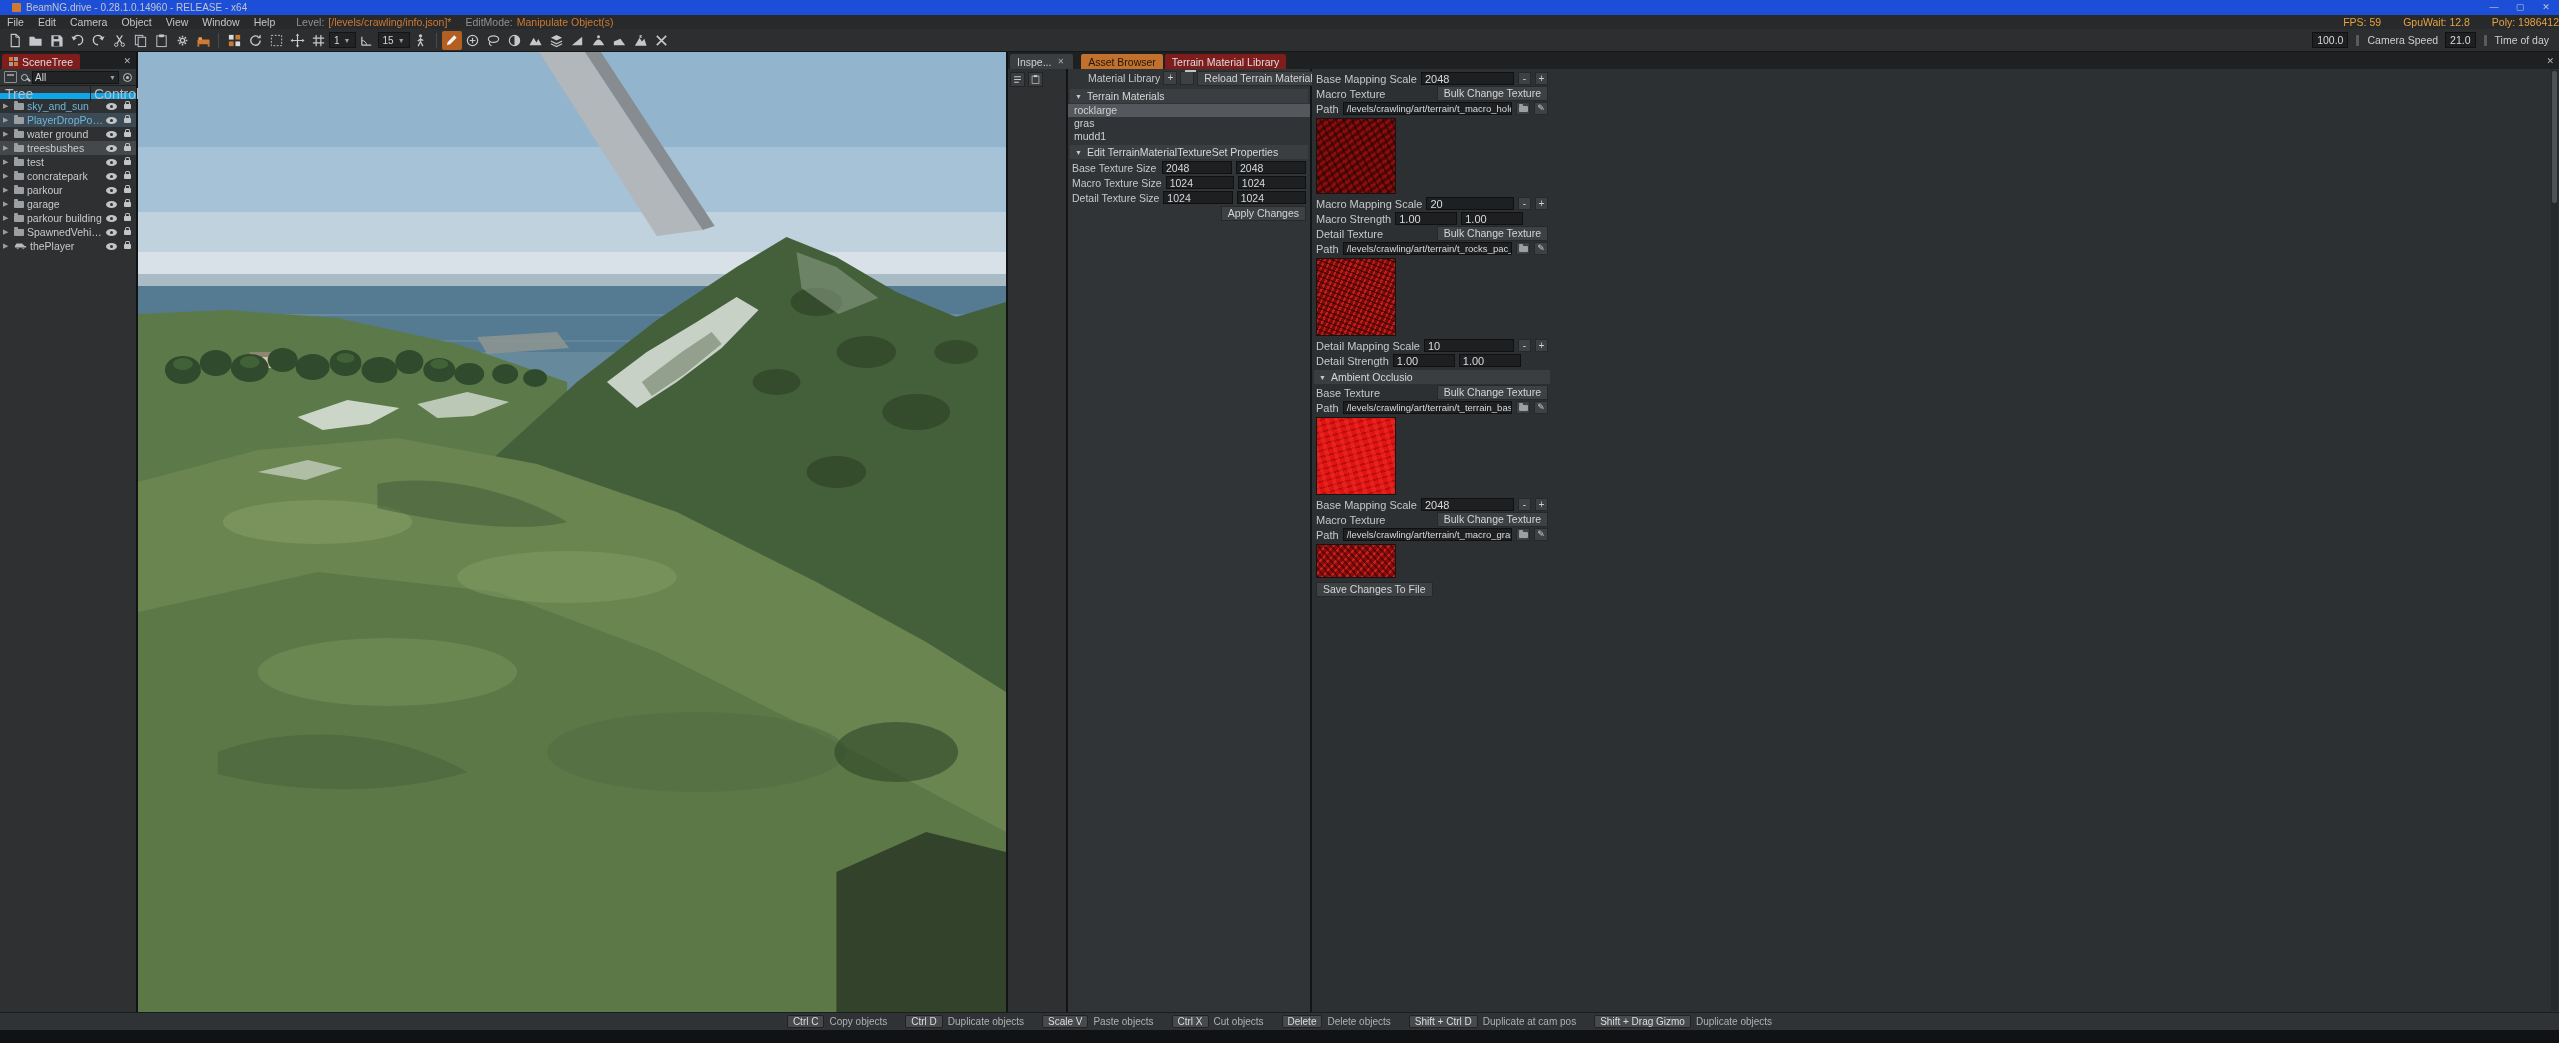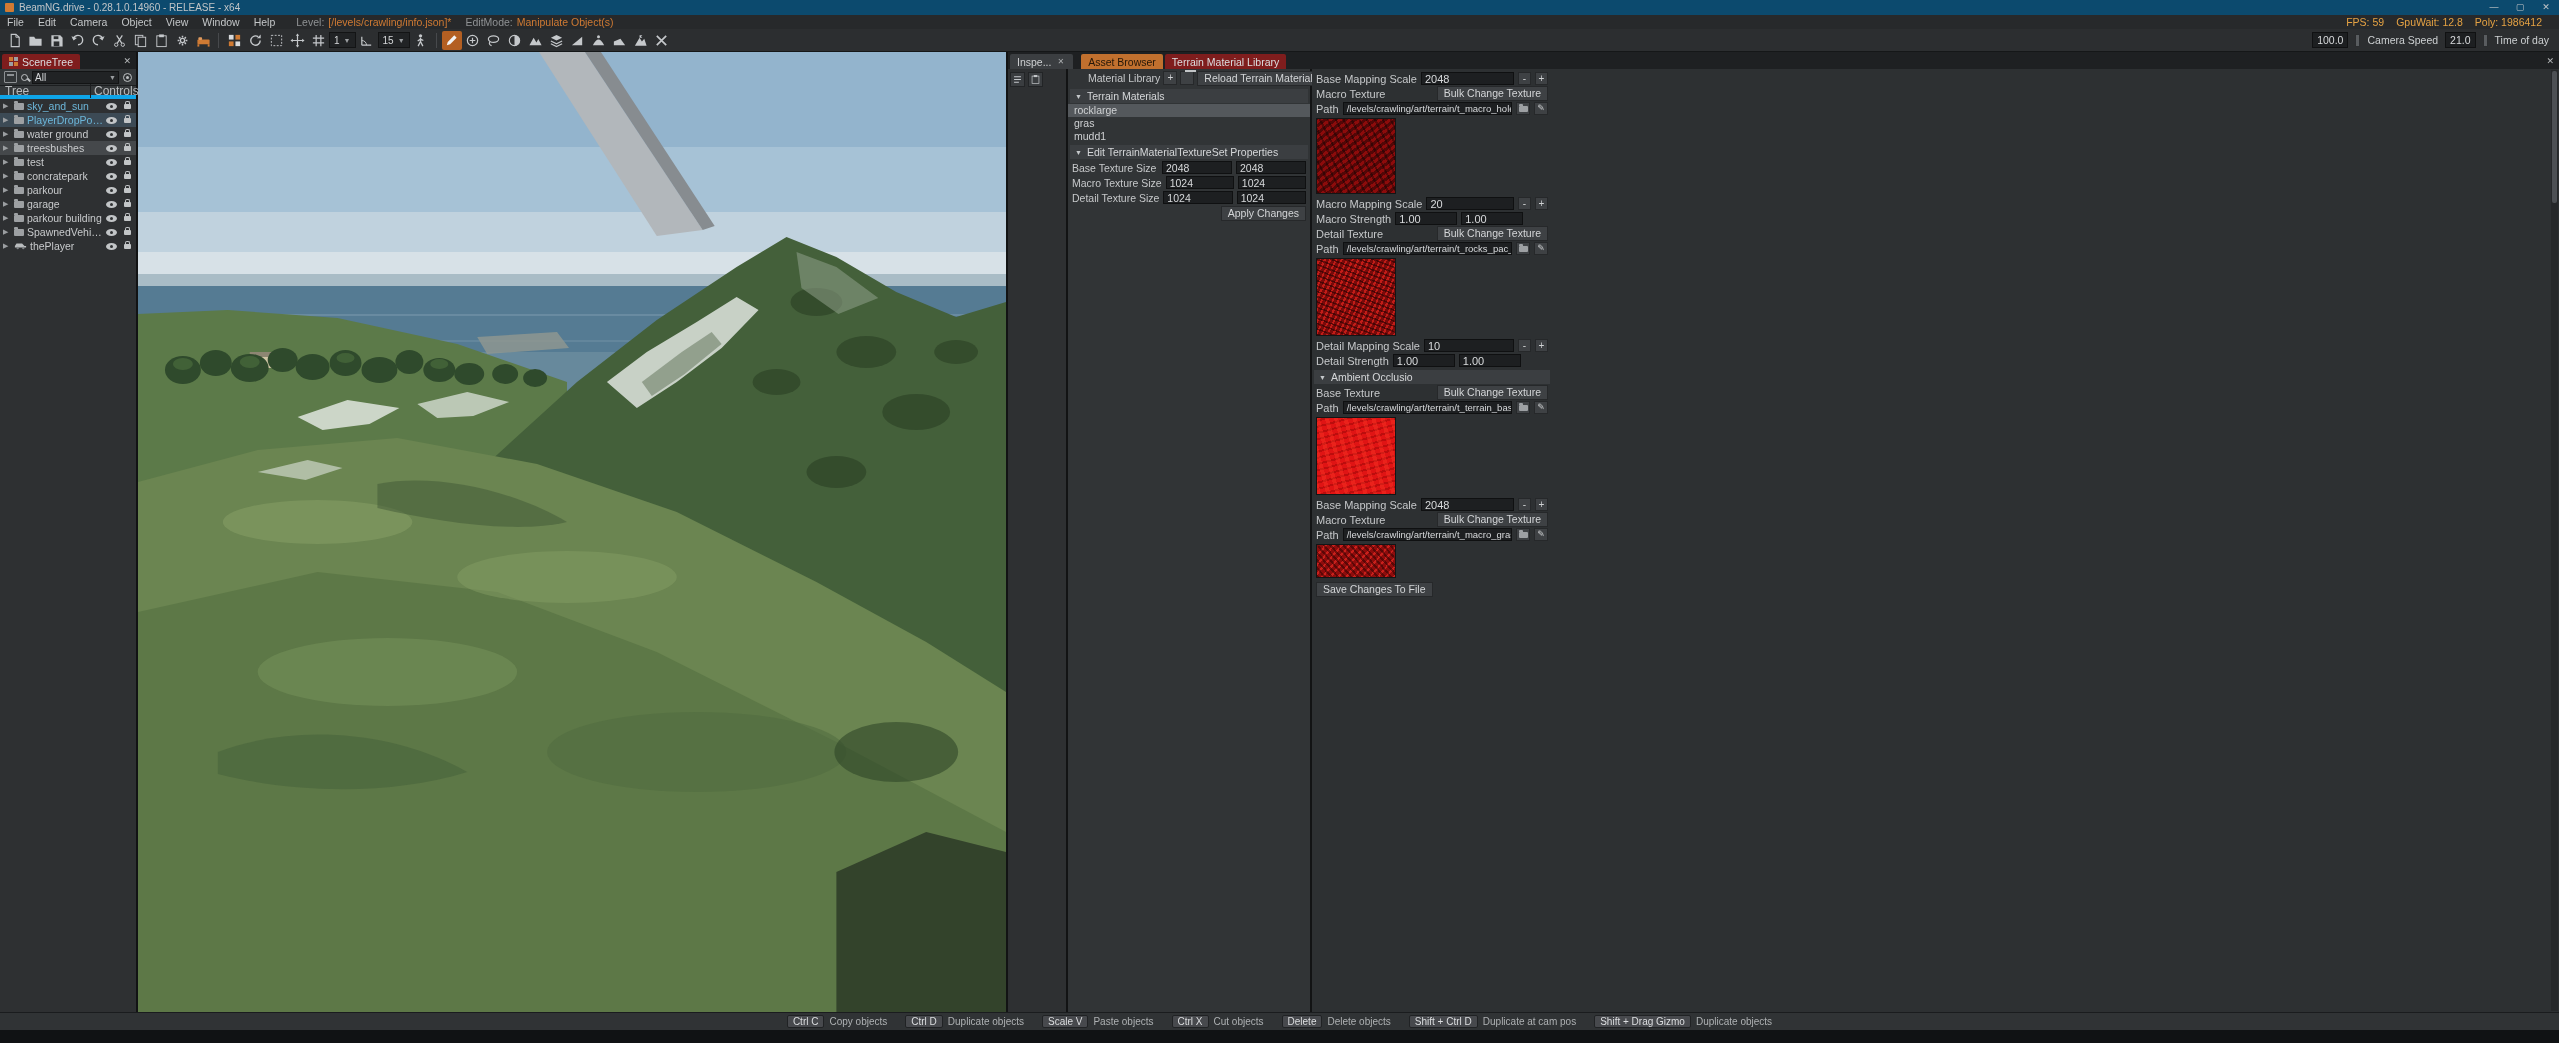--- a/index.html
+++ b/index.html
@@ -1,31 +1,31 @@
 <!DOCTYPE html>
 <html><head>
 <meta charset="utf-8">
 <style>
   *{box-sizing:border-box;margin:0;padding:0}
   html,body{width:2559px;height:1043px;overflow:hidden;background:#1b1d1f}
   body{font-family:"Liberation Sans","DejaVu Sans",sans-serif;font-size:11px;color:#c8cbcd}
   .app{position:relative;width:2559px;height:1043px;background:#222426}
 
   
-  .titlebar{height:15px;background:#0c4a6e;display:flex;align-items:center;padding-left:5px;font-size:10px;color:#c2c5c7}
+  .titlebar{height:15px;background:#1d4ed8;display:flex;align-items:center;padding-left:12px;font-size:10px;color:#c2c5c7}
   .app-icon{width:9px;height:9px;background:#cf7a33;margin-right:5px;border-radius:1px}
   .win-controls{margin-left:auto;display:flex}
   .win-btn{width:26px;height:15px;text-align:center;line-height:14px;font-size:9px;color:#c2c5c7}
 
   
   .menubar{height:14px;background:#27292b;display:flex;align-items:center;font-size:10.5px}
   .menu-item{padding:0 7px;color:#c3c6c8}
   .menu-dim{color:#8f9294;padding:0 4px 0 14px}
   .menu-orange{color:#cf7a33}
-  .menu-stats{margin-left:auto;display:flex;gap:12px;padding-right:17px;color:#e5a243}
+  .menu-stats{margin-left:auto;display:flex;gap:22px;padding-right:0;color:#e5a243}
 
   
   .toolbar{height:23px;background:#2c2e30;border-bottom:1px solid #151718;display:flex;align-items:center;padding:0 4px;gap:1px}
   .tb-btn{width:20px;height:19px;display:flex;align-items:center;justify-content:center;border-radius:2px;flex:none}
   .tb-btn svg{width:15px;height:15px;display:block}
   .tb-btn.active{background:#b35f22}
   .tb-sep{width:1px;height:15px;background:#47494c;margin:0 4px;flex:none}
   .tb-select{display:flex;align-items:center;background:#212325;border:1px solid #131415;height:16px;padding:0 4px;gap:4px;font-size:10px;color:#d5d7d9;flex:none}
   .tb-select .dd{font-size:7px;color:#9a9da0}
   .tb-right{margin-left:auto;display:flex;align-items:center;gap:7px;padding-right:6px}
@@ -50,21 +50,21 @@
   .mini-grid i:nth-child(3){background:#9da0a3}
   .st-search{height:17px;display:flex;align-items:center;gap:4px;padding:0 4px;background:#323537;border-bottom:1px solid #1c1e20}
   .sbox{width:13px;height:12px;border:1px solid #8d9093;border-radius:1px;position:relative}
   .sbox::after{content:"";position:absolute;left:2px;top:2px;width:7px;height:2px;background:#8d9093}
   .mag{width:7px;height:7px;border:1.5px solid #bfc2c4;border-radius:50%;position:relative;flex:none}
   .mag::after{content:"";position:absolute;width:4px;height:1.5px;background:#bfc2c4;right:-4px;bottom:-1px;transform:rotate(45deg)}
   .st-filter{flex:1;display:flex;align-items:center;justify-content:space-between;background:#212325;border:1px solid #131415;height:13px;padding:0 2px;font-size:10px;color:#d5d7d9}
   .st-filter .dd{font-size:7px;color:#9a9da0}
   .target{width:9px;height:9px;border:1.5px solid #bfc2c4;border-radius:50%;position:relative;flex:none}
   .target::after{content:"";position:absolute;left:50%;top:50%;width:3px;height:3px;margin:-1.5px;border-radius:50%;background:#bfc2c4}
-  .st-cols{height:13px;display:flex;align-items:center;background:#35383a;border-bottom:4px solid #0ea5e9;font-size:12px;color:#b9bcbe}
+  .st-cols{height:13px;display:flex;align-items:flex-start;background:#35383a;border-bottom:6px solid #0ea5e9;font-size:14px;color:#b9bcbe}
   .st-cols .c1{flex:1;padding-left:5px}
   .st-cols .c2{width:46px;border-left:1px solid #1c1e20;padding-left:3px}
   .st-rows{flex:1;overflow:hidden}
   .st-row{height:14px;display:flex;align-items:center;gap:3px;padding:0 5px 0 3px;font-size:10.5px;color:#c8cacc}
   .st-row.hl{background:#45484b}
   .st-row.sel{background:#3c4a55}
   .st-row.blue .st-label{color:#6cb6d9}
   .st-exp{font-size:7px;color:#9a9da0;width:8px;flex:none}
   .st-label{flex:1;white-space:nowrap;overflow:hidden;text-overflow:ellipsis}
   .folder{width:10px;height:7px;background:#9da0a3;border-radius:1px;position:relative;flex:none}

